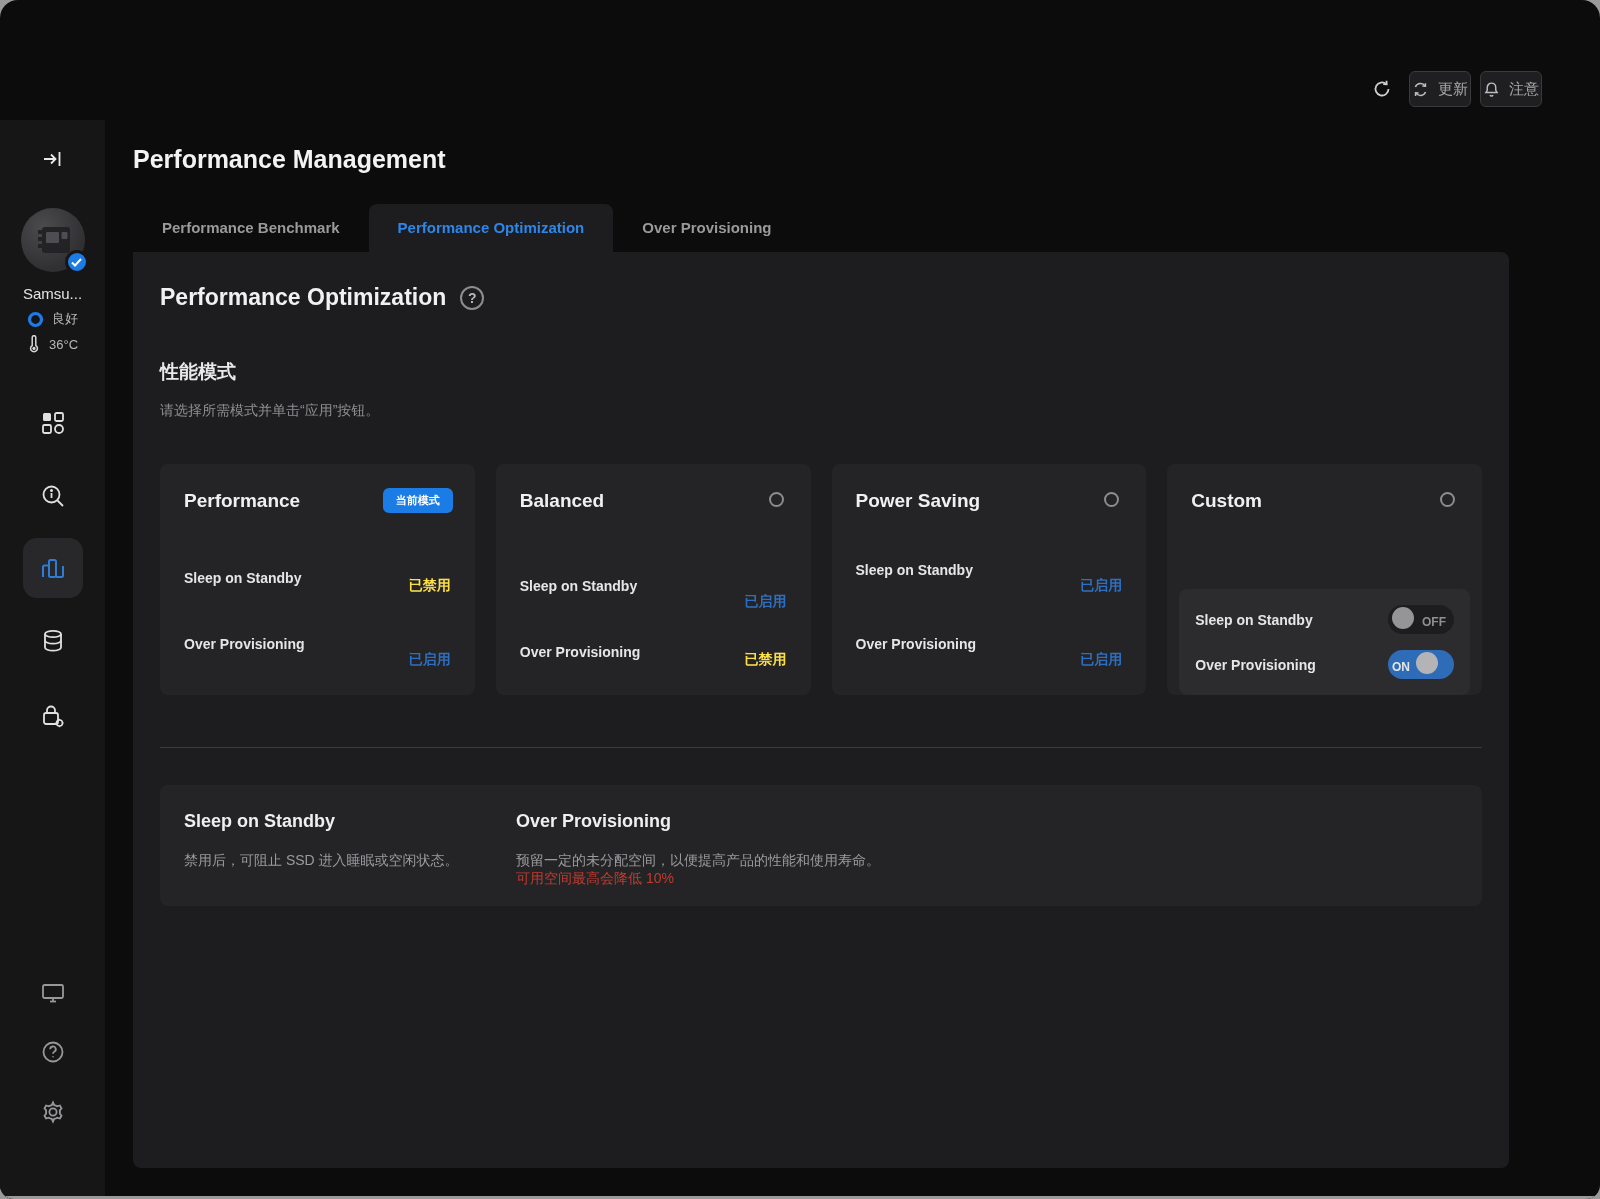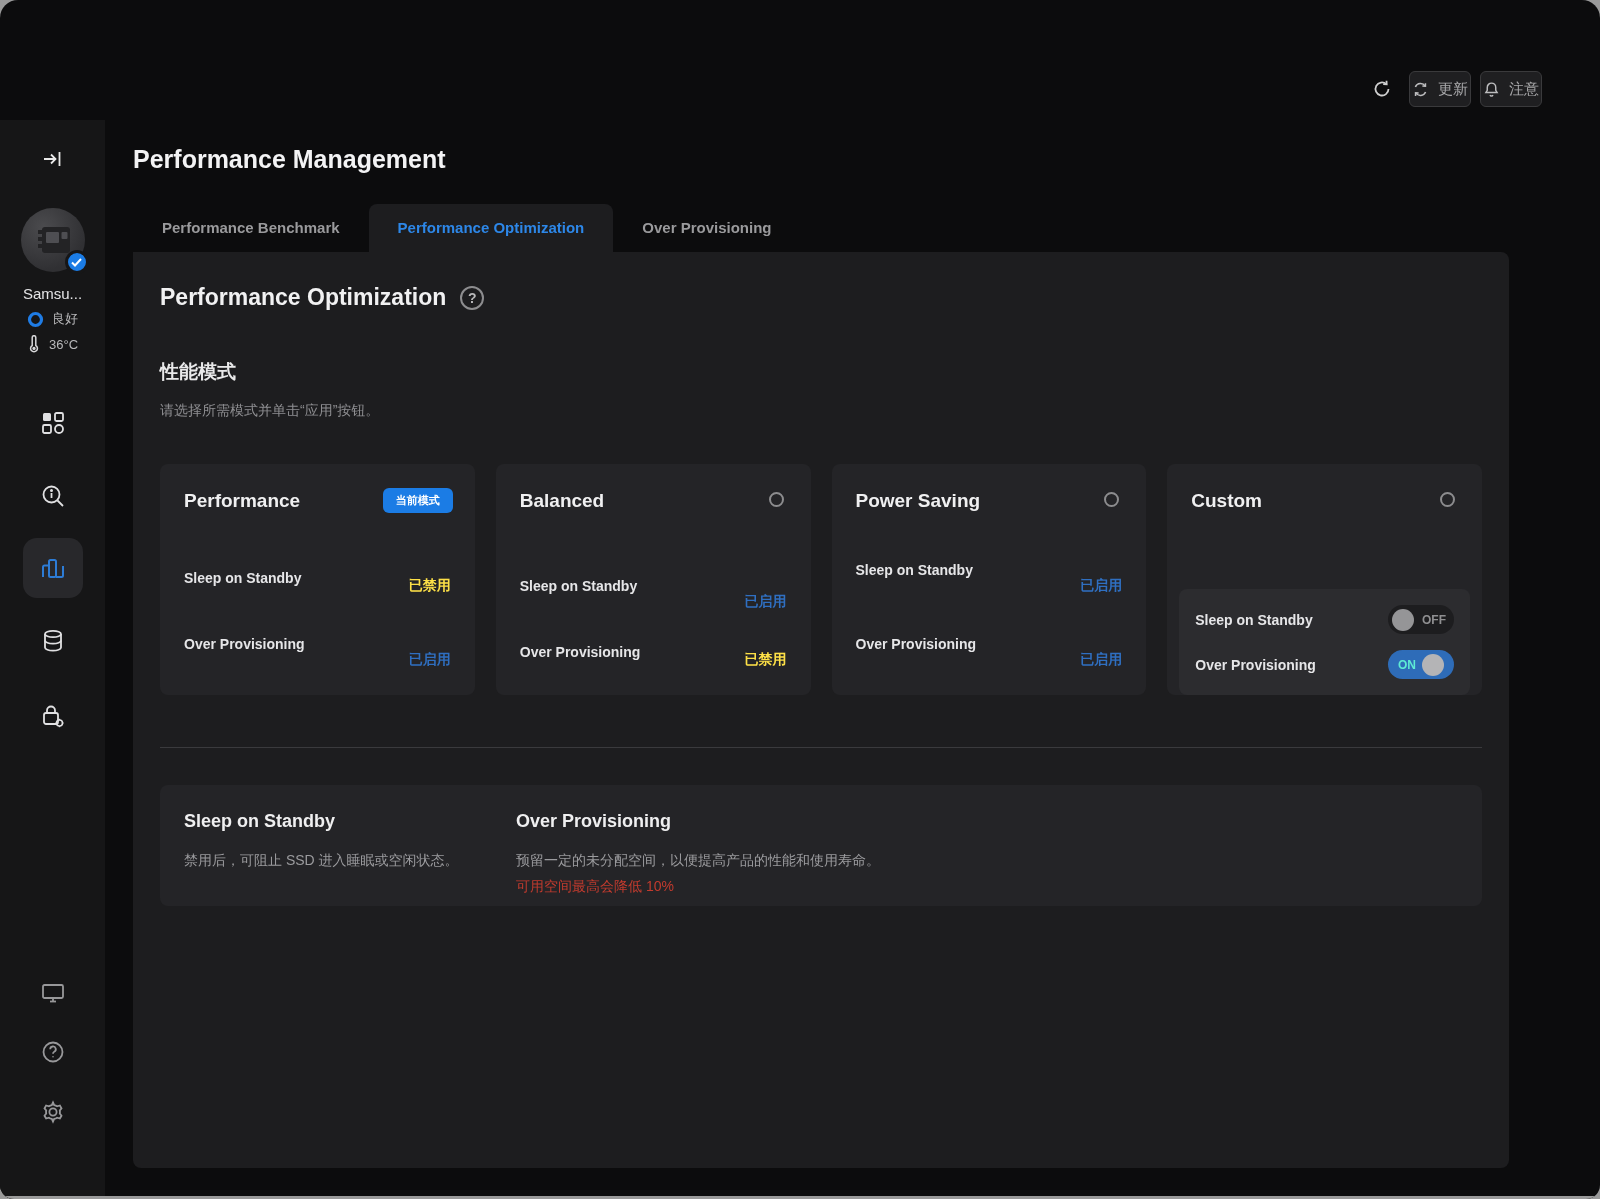--- a/index.html
+++ b/index.html
@@ -73,38 +73,38 @@
   .card-rows { margin-top:auto; display:flex; flex-direction:column; gap:24px; }
   .crow { display:flex; justify-content:space-between; align-items:center; }
   .clabel { font-size:14px; font-weight:bold; color:#e6e6e8; }
   .cval { font-size:14px; font-weight:bold; }
   .cval[data-state="enabled"] { color:#2f6fc1;margin-top:32px; }
   .cval[data-state="disabled"] { color:#fde047;margin-top:16px; }
 
   .custom-panel { margin:auto -12px -14px -12px; background:#2c2c2f; border-radius:8px;
     padding:16px 16px; display:flex; flex-direction:column; gap:16px; }
   .trow { display:flex; justify-content:space-between; align-items:center; }
-  .toggle { width:66px; height:29px; border-radius:15px; display:flex; align-items:center;
-    padding:11px 4px; cursor:pointer; gap:6px; }
+  .toggle { width:66px; height:29px; border-radius:15px; display:flex; align-items:flex-end;
+    padding:5px 4px; cursor:pointer; gap:6px; }
   .toggle[data-state="off"] { background:#1d1d1f; }
   .toggle[data-state="off"] .knob { order:1; background:#959597; }
   .toggle[data-state="off"] .tlabel { order:2; color:#8f8f91; margin-left:2px; }
   .toggle[data-state="on"] { background:#2e6cb8; }
-  .toggle[data-state="on"] .tlabel { order:1; color:#5eead4; margin-left:6px; }
+  .toggle[data-state="on"] .tlabel { order:1; color:#e5e5e5; margin-left:0; }
   .toggle[data-state="on"] .knob { order:2; background:#b4b4b6; }
   .knob { width:22px; height:22px; border-radius:50%; }
   .tlabel { font-size:12px; font-weight:bold; }
 
   .divider { position:absolute; top:495px; left:27px; right:27px; height:1px; background:#3a3a3d; }
 
   .info-card { position:absolute; top:533px; left:27px; right:27px; height:121px;
     background:#242427; border-radius:8px; padding:26px 24px; display:flex; }
   .info-col h4 { font-size:18px; font-weight:bold; color:#efeff0; margin-bottom:20px; }
   .info-col p { font-size:14px; color:#9b9b9e; }
-  .info-col .warn { color:#c23b2e; margin-top:8px; }
+  .info-col .warn { color:#c23b2e; }
   .info-col.col1 { width:332px; flex:none; }
 
   .watermark { position:absolute; right:8px; bottom:2px; font-size:52px; font-weight:900;
     letter-spacing:1px; color:#787878; text-shadow:0 0 8px #000, 2px 2px 0 #151515, -2px 2px 0 #151515; }
 </style>
 </head>
 <body>
 
 <div class="window">
 

